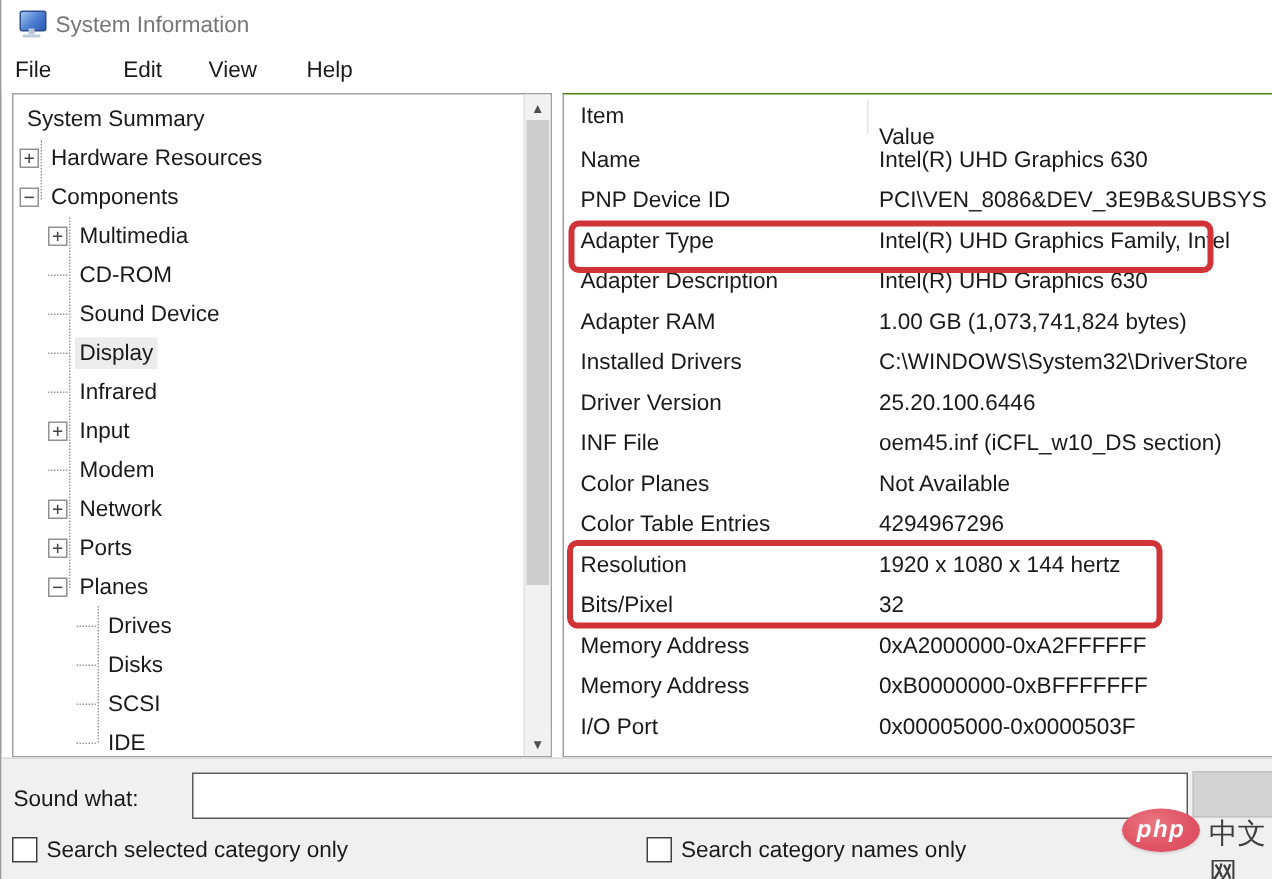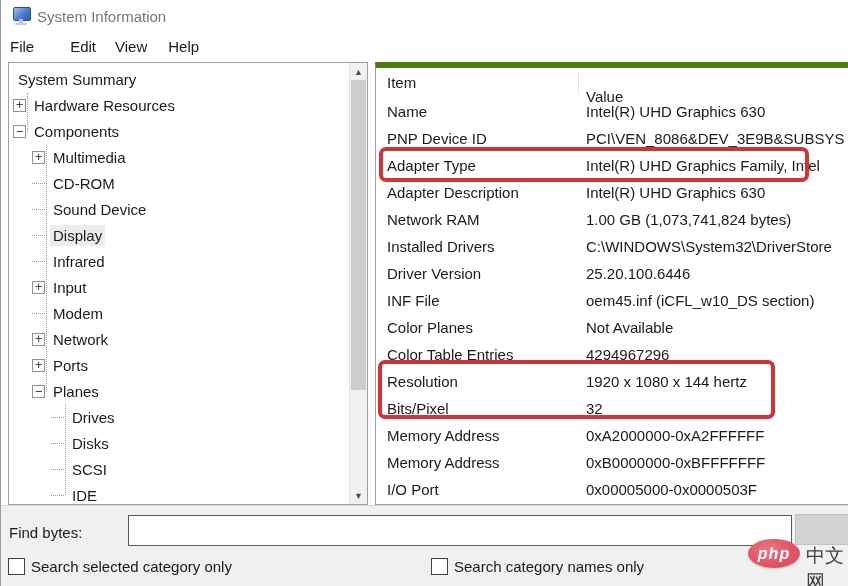--- a/index.html
+++ b/index.html
@@ -14,21 +14,21 @@
   
   .titlebar{position:absolute;left:0;top:0;width:100%;height:32px;background:#fff;}
   .app-icon{position:absolute;left:10px;top:7px;width:20px;height:19px;}
   .app-icon .screen{position:absolute;left:2px;top:0;width:16px;height:12px;border:1px solid #2c4d8e;border-radius:2px;
     background:linear-gradient(135deg,#9fc4ee 0%,#4a7cd0 55%,#2f5bb0 100%);}
   .app-icon .stand{position:absolute;left:8px;top:12px;width:4px;height:4px;background:#b9c6d8;}
   .app-icon .base{position:absolute;left:4px;top:16px;width:12px;height:2px;background:#c2cddb;border-radius:1px;}
   .title-text{position:absolute;left:36px;top:8px;font-size:15px;color:#767676;}
 
   
-  .menubar{position:absolute;left:0;top:32px;width:100%;height:29px;background:#fff;display:flex;align-items:center;}
+  .menubar{position:absolute;left:0;top:32px;width:100%;height:29px;background:#fff;display:flex;align-items:center;gap:12px;}
   .menu-item{font-size:15px;color:#1a1a1a;padding:3px 6px;cursor:default;}
   .menu-item:nth-child(1){margin-left:3px;}
   .menu-item:nth-child(2){margin-left:24px;}
   .menu-item:nth-child(3){margin-left:7px;}
   .menu-item:nth-child(4){margin-left:9px;}
 
   
   .tree-pane{position:absolute;left:7px;top:62px;width:360px;height:443px;background:#fff;
     border:1px solid #a0a0a0;box-sizing:border-box;overflow:hidden;}
   .tree-rows{position:absolute;left:0;top:3px;right:17px;}
@@ -47,21 +47,21 @@
   
   .tree-scrollbar{position:absolute;right:0;top:0;width:17px;height:100%;background:#f1f1f1;border-left:1px solid #e3e3e3;}
   .scroll-arrow{position:absolute;left:0;width:17px;height:17px;display:flex;align-items:center;justify-content:center;
     font-size:9px;color:#505050;background:#f1f1f1;}
   .scroll-arrow.up{top:0;}
   .scroll-arrow.down{bottom:0;}
   .scroll-thumb{position:absolute;left:1px;top:17px;width:15px;height:310px;background:#cdcdcd;}
 
   
   .details-pane{position:absolute;left:374px;top:62px;width:474px;height:443px;background:#fff;
-    border-top:6px solid #4d7c0f;border-left:1px solid #a0a0a0;border-bottom:1px solid #a0a0a0;box-sizing:border-box;overflow:hidden;}
+    border-top:1px solid #4d7c0f;border-left:1px solid #a0a0a0;border-bottom:1px solid #a0a0a0;box-sizing:border-box;overflow:hidden;}
   .dt-header{display:flex;height:30px;align-items:center;font-size:15px;color:#1a1a1a;}
   .dt-header .c-item{flex:0 0 203px;box-sizing:border-box;padding-left:11px;border-right:1px solid #e4e4e4;height:22px;line-height:22px;}
   .dt-header .c-value{flex:1;padding-left:7px;margin-top:27px;}
   .dt-row{display:flex;height:27px;align-items:center;font-size:15px;white-space:nowrap;}
   .dt-row .c-item{flex:0 0 203px;box-sizing:border-box;padding-left:11px;overflow:hidden;}
   .dt-row .c-value{flex:1;padding-left:7px;overflow:hidden;}
 
   
   .red-box{position:absolute;border:4px solid #d13438;border-radius:7px;box-sizing:border-box;z-index:30;pointer-events:none;}
   .red-box.box1{left:378px;top:147px;width:430px;height:35px;}
@@ -205,21 +205,21 @@
         </div>
         <div class="dt-row">
           <div class="c-item">Adapter Type</div>
           <div class="c-value">Intel(R) UHD Graphics Family, Intel</div>
         </div>
         <div class="dt-row">
           <div class="c-item">Adapter Description</div>
           <div class="c-value">Intel(R) UHD Graphics 630</div>
         </div>
         <div class="dt-row">
-          <div class="c-item">Network RAM</div>
+          <div class="c-item">Adapter RAM</div>
           <div class="c-value">1.00 GB (1,073,741,824 bytes)</div>
         </div>
         <div class="dt-row">
           <div class="c-item">Installed Drivers</div>
           <div class="c-value">C:\WINDOWS\System32\DriverStore</div>
         </div>
         <div class="dt-row">
           <div class="c-item">Driver Version</div>
           <div class="c-value">25.20.100.6446</div>
         </div>
@@ -255,21 +255,21 @@
           <div class="c-item">I/O Port</div>
           <div class="c-value">0x00005000-0x0000503F</div>
         </div>
       </div>
   </div>
 
   <div class="red-box box1"></div>
   <div class="red-box box2"></div>
 
   <div class="bottom-bar">
-    <div class="find-label">Find bytes:</div>
+    <div class="find-label">Sound what:</div>
     <input class="find-input" type="text" value="" style="">
     <div class="find-button"></div>
     <div class="checkbox-group">
       <div class="checkbox cb1-box"></div>
       <div class="cb1-label">Search selected category only</div>
       <div class="checkbox cb2-box"></div>
       <div class="cb2-label">Search category names only</div>
     </div>
   </div>
 

